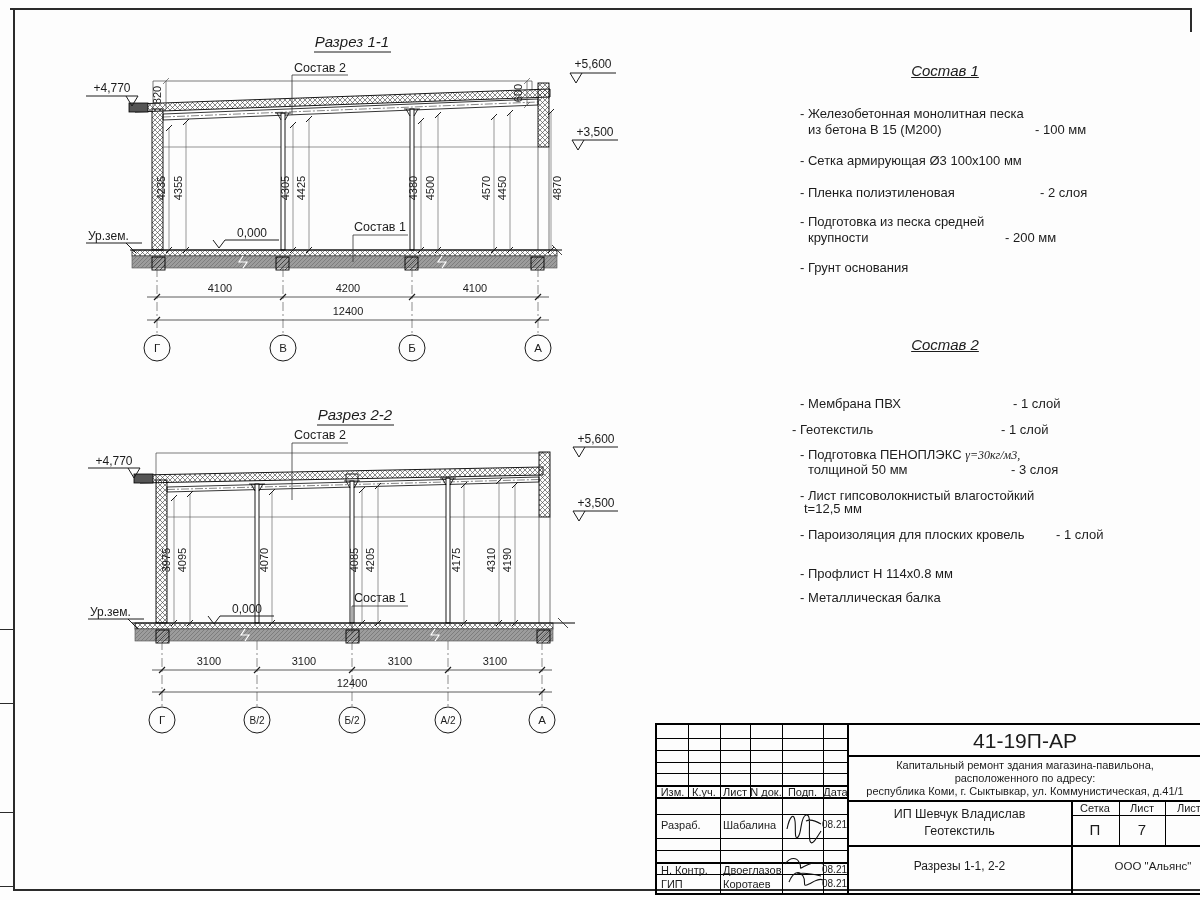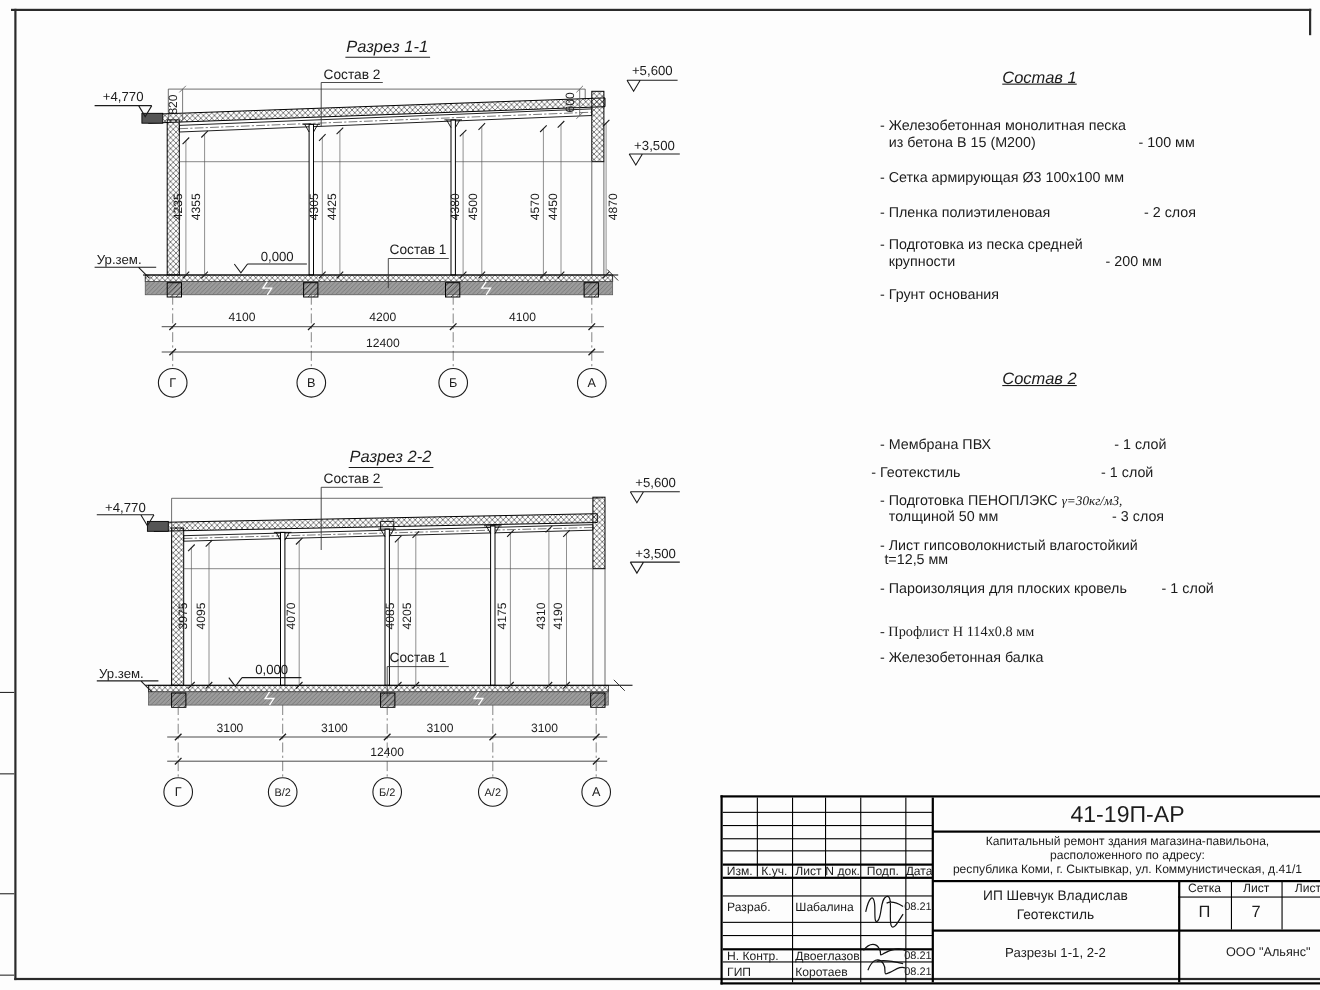--- a/index.html
+++ b/index.html
@@ -251,22 +251,22 @@
 <div class="t comp-line" style="left:800px;top:447px;">
   <span>- Подготовка ПЕНОПЛЭКС</span>
   <span class="gost">γ=30кг/м3,</span>
 </div>
 <div class="t comp-line" style="left:808px;top:462px;">толщиной 50 мм</div>
 <div class="t comp-val" style="left:1011px;top:462px;">- 3 слоя</div>
 <div class="t comp-line" style="left:800px;top:488px;">- Лист гипсоволокнистый влагостойкий</div>
 <div class="t comp-line" style="left:804px;top:501px;">t=12,5 мм</div>
 <div class="t comp-line" style="left:800px;top:527px;text-align:center;">- Пароизоляция для плоских кровель</div>
 <div class="t comp-val" style="left:1056px;top:527px;">- 1 слой</div>
-<div class="t comp-line" style="left:800px;top:566px;font-family:Liberation Serif, serif;">- Профлист Н 114х0.8 мм</div>
-<div class="t comp-line" style="left:800px;top:590px;">- Железобетонная балка</div>
+<div class="t comp-line" style="left:800px;top:566px;">- Профлист Н 114х0.8 мм</div>
+<div class="t comp-line" style="left:800px;top:590px;">- Металлическая балка</div>
 
 <div id="tb">
 
   <div class="ln" style="left:31px;top:0;width:1px;height:72px;"></div>
   <div class="ln" style="left:63px;top:0;width:1px;height:168px;"></div>
   <div class="ln" style="left:93px;top:0;width:1px;height:72px;"></div>
   <div class="ln" style="left:125px;top:0;width:1px;height:168px;"></div>
   <div class="ln" style="left:166px;top:0;width:1px;height:168px;"></div>
   <div class="ln" style="left:190px;top:0;width:2px;height:168px;"></div>
   <div class="ln" style="left:414px;top:75px;width:2px;height:93px;"></div>

